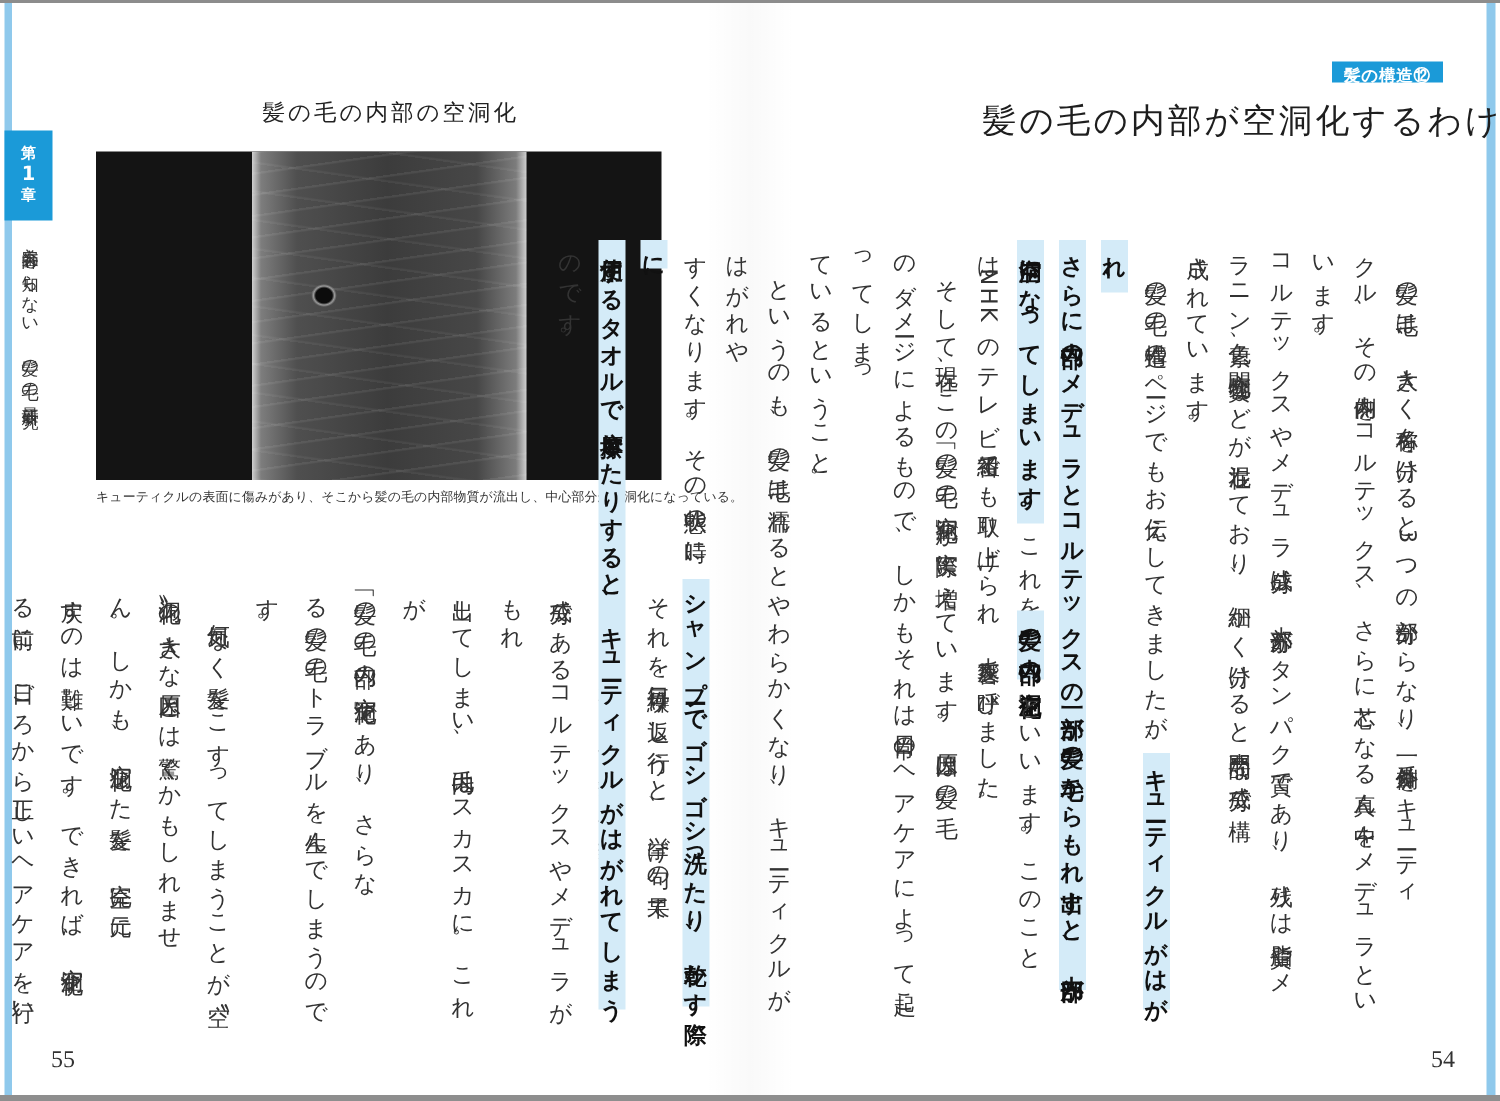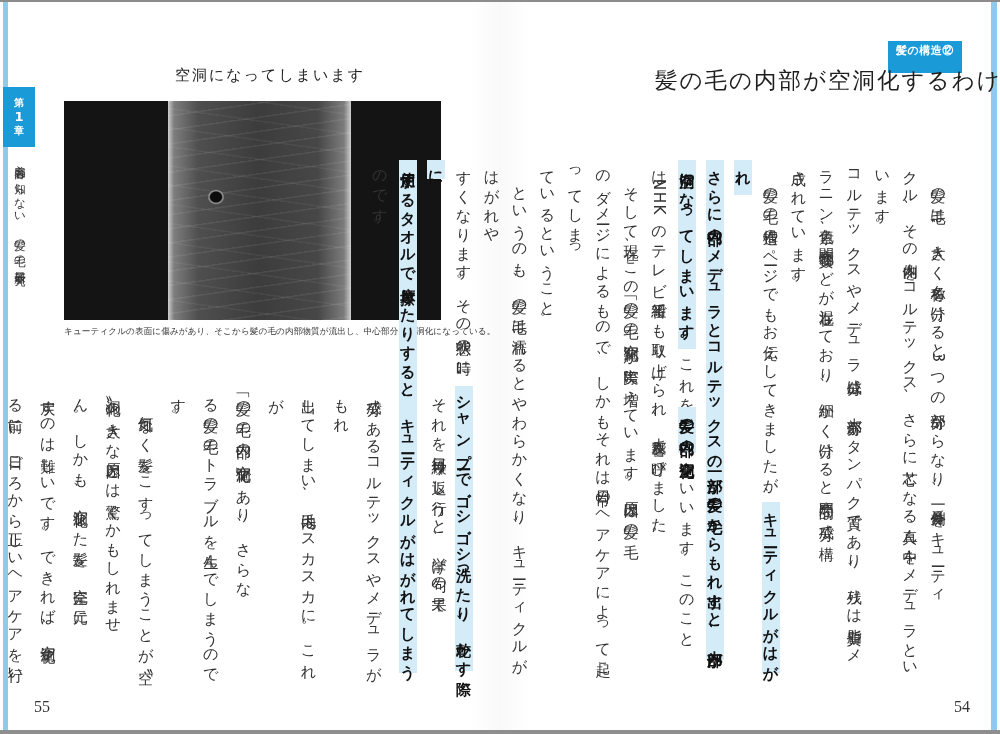--- a/index.html
+++ b/index.html
@@ -34,21 +34,21 @@
       radial-gradient(ellipse 10px 9px at 48px 96px, #0c0c0c 55%, #9a9a9a 70%, rgba(0,0,0,0) 85%),
       repeating-linear-gradient(172deg, rgba(255,255,255,0.07) 0px, rgba(255,255,255,0.07) 1px, rgba(0,0,0,0) 2px, rgba(0,0,0,0) 14px),
       repeating-linear-gradient(8deg, rgba(255,255,255,0.05) 0px, rgba(255,255,255,0.05) 1px, rgba(0,0,0,0) 2px, rgba(0,0,0,0) 19px),
       linear-gradient(to right, #cfcfcf 0px, #7d7d7d 6px, #4f4f4f 30px, #3c3c3c 90px, #474747 150px, #7c7c7c 176px, #cfcfcf 183px); }
   .caption { position: absolute; left: 64px; top: 326px; font-size: 8.6px; color: #333; letter-spacing: 0.1px; white-space: nowrap; }
 
   .body-left { position: absolute; left: 90px; top: 388px; height: 300px; width: 365px;
     writing-mode: vertical-rl; font-size: 15.2px; line-height: 32.6px; letter-spacing: 1.6px; color: #333; }
 
   
-  .section-badge { position: absolute; left: 888px; top: 41px; height: 32px; padding: 0 8px;
+  .section-badge { position: absolute; left: 888px; top: 41px; height: 14px; padding: 0 8px;
     background: #1b9ad8; color: #fff; font-size: 11px; font-weight: bold; line-height: 19px; letter-spacing: 0.5px; }
   .page-title { position: absolute; left: 655px; top: 65px; font-size: 22.5px; letter-spacing: 2px; color: #1e1e1e; white-space: nowrap; }
 
   .body-right { position: absolute; left: 556px; top: 160px; height: 520px; width: 395px;
     writing-mode: vertical-rl; font-size: 15.2px; line-height: 27.9px; letter-spacing: 1.45px; color: #333; }
 
   .col { display: block; }
   .hl { background: #d4ebf8; font-weight: bold; color: #111; }
 
   .page-number { position: absolute; font-family: "Liberation Serif", serif; font-size: 16px; color: #333; }
@@ -67,21 +67,21 @@
 <div class="edge-bar-left"></div>
 <div class="edge-bar-right"></div>
 
 <div class="chapter-tab">
   <span>第</span>
   <span class="num">1</span>
   <span>章</span>
 </div>
 <div class="chapter-running">美容師も知らない　髪の毛の最新研究</div>
 
-<div class="figure-title">空洞になってしまいます</div>
+<div class="figure-title">髪の毛の内部の空洞化</div>
 <div class="photo">
   <div class="hair"></div>
 </div>
 <div class="caption">キューティクルの表面に傷みがあり、そこから髪の毛の内部物質が流出し、中心部分が空洞化になっている。</div>
 
 <div class="body-left">
     <span class="col"><span>それを毎日繰り返し行うと、挙げ句の果て</span></span>
     <span class="col"><span>には、中から健康な髪の毛に必要不可欠な</span></span>
     <span class="col"><span>成分であるコルテックスやメデュラがもれ</span></span>
     <span class="col"><span>出してしまい、毛内はスカスカに。これが</span></span>

